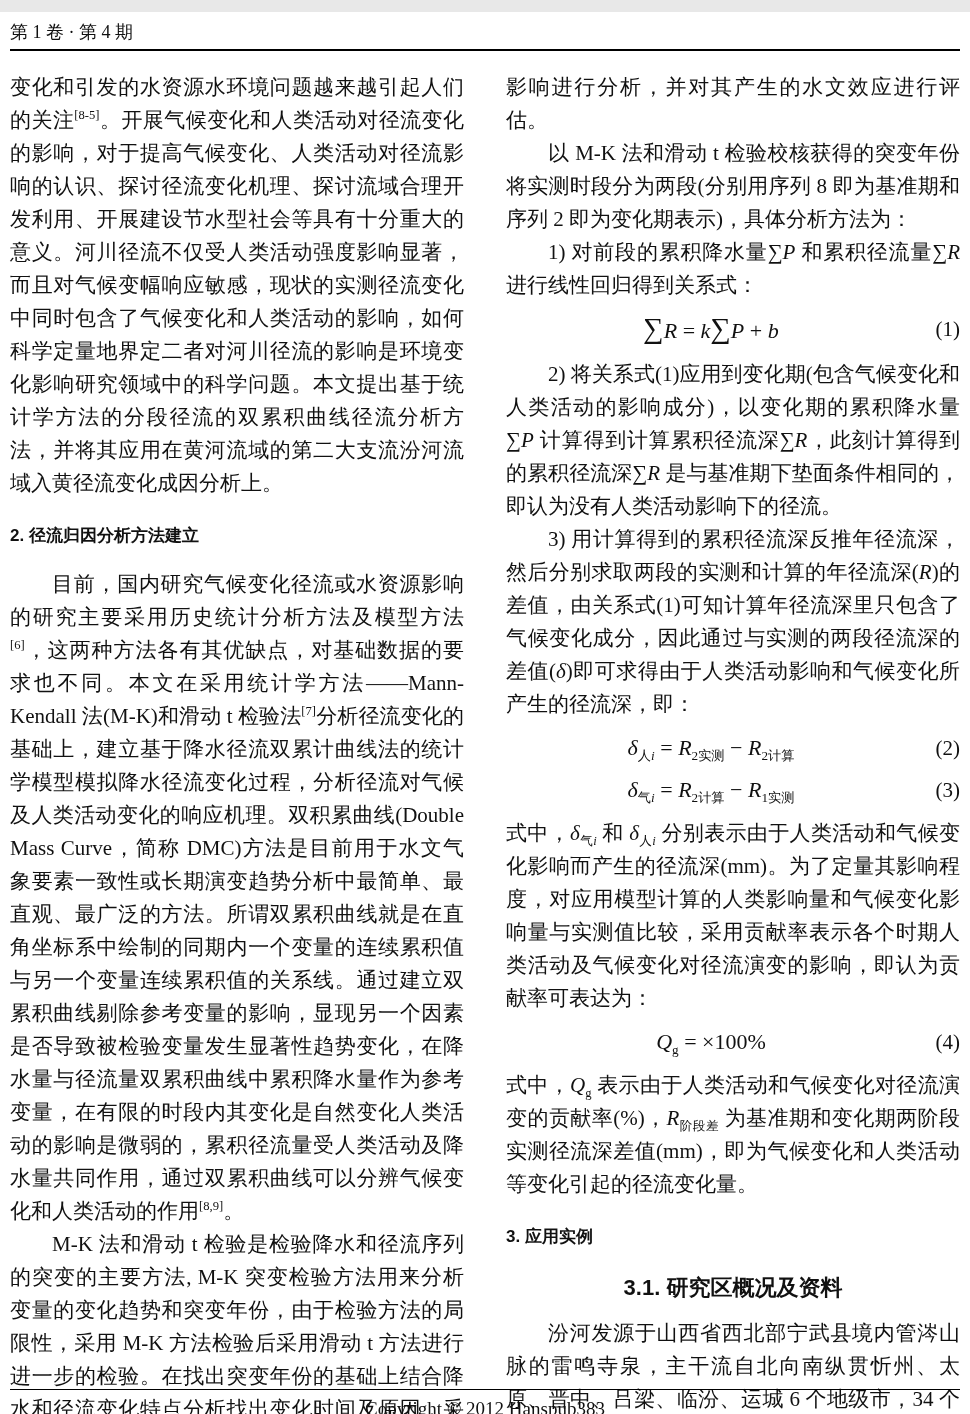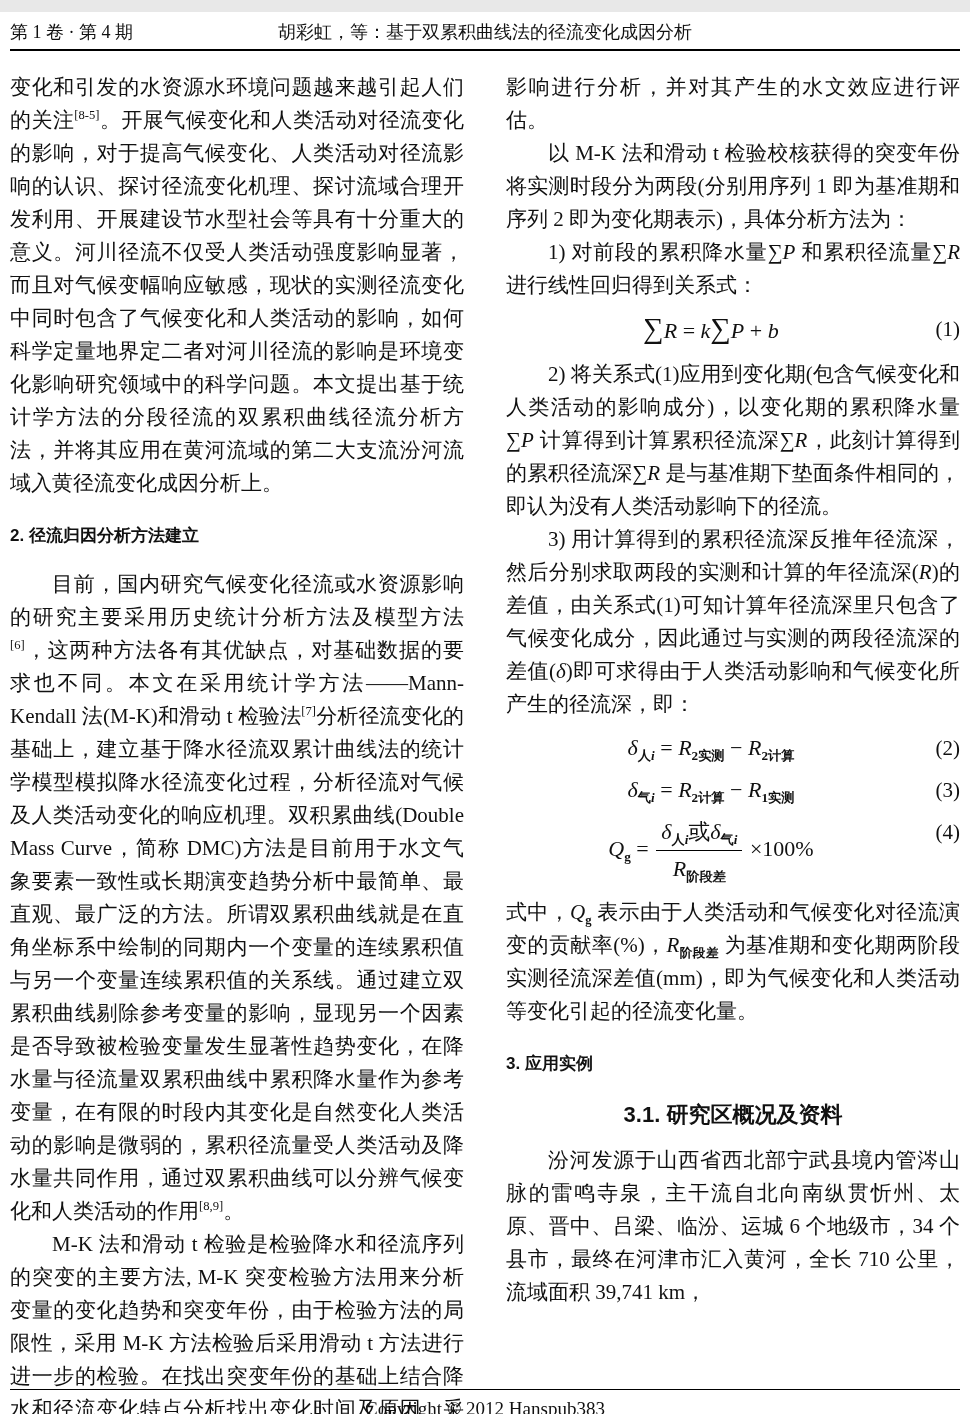--- a/index.html
+++ b/index.html
@@ -19,21 +19,21 @@
   .header { display: flex; align-items: baseline; font-size: 18px; height: 26px; }
   .header .issue { width: 268px; flex: 0 0 268px; }
   .header .running-title { flex: 1; text-align: left; }
   .header-rule { border: none; border-top: 2px solid #000; margin: 3px 0 0 0; }
   
   .columns { display: flex; gap: 42px; margin-top: 20px; }
   .col { width: 454px; flex: 0 0 454px; font-size: 21px; line-height: 33px; text-align: justify; }
   .col p { margin: 0; }
   .col p.indent { text-indent: 2em; }
   sup { font-size: 0.60em; line-height: 0; vertical-align: super; }
-  sub { font-size: 0.60em; line-height: 0; vertical-align: sub; font-weight: bold; }
+  sub { font-size: 0.60em; line-height: 0; vertical-align: sub; }
   i { font-style: italic; }
   
   .h-sec {
     font-family: "Liberation Sans", sans-serif;
     font-weight: bold;
     font-size: 17px;
     line-height: 30px;
     margin: 21px 0 17px 0;
     text-align: left;
     text-indent: 0;
@@ -66,63 +66,59 @@
     font-size: 19px;
   }
 </style>
 </head>
 <body>
 
 <div class="page">
 
   <div class="header">
     <div class="issue">第 1 卷 · 第 4 期</div>
-    <div class="running-title">胡彩虹，等：基于双累积曲线法的径流变化成因分析</div>
   </div>
   <hr class="header-rule">
 
   <div class="columns">
 
     <div class="col">
       <p>变化和引发的水资源水环境问题越来越引起人们的关注<sup>[8-5]</sup>。开展气候变化和人类活动对径流变化的影响，对于提高气候变化、人类活动对径流影响的认识、探讨径流变化机理、探讨流域合理开发利用、开展建设节水型社会等具有十分重大的意义。河川径流不仅受人类活动强度影响显著，而且对气候变幅响应敏感，现状的实测径流变化中同时包含了气候变化和人类活动的影响，如何科学定量地界定二者对河川径流的影响是环境变化影响研究领域中的科学问题。本文提出基于统计学方法的分段径流的双累积曲线径流分析方法，并将其应用在黄河流域的第二大支流汾河流域入黄径流变化成因分析上。</p>
       <div class="h-sec">2. 径流归因分析方法建立</div>
       <p class="indent">目前，国内研究气候变化径流或水资源影响的研究主要采用历史统计分析方法及模型方法<sup>[6]</sup>，这两种方法各有其优缺点，对基础数据的要求也不同。本文在采用统计学方法——Mann-Kendall 法(M-K)和滑动 t 检验法<sup>[7]</sup>分析径流变化的基础上，建立基于降水径流双累计曲线法的统计学模型模拟降水径流变化过程，分析径流对气候及人类活动变化的响应机理。双积累曲线(Double Mass Curve，简称 DMC)方法是目前用于水文气象要素一致性或长期演变趋势分析中最简单、最直观、最广泛的方法。所谓双累积曲线就是在直角坐标系中绘制的同期内一个变量的连续累积值与另一个变量连续累积值的关系线。通过建立双累积曲线剔除参考变量的影响，显现另一个因素是否导致被检验变量发生显著性趋势变化，在降水量与径流量双累积曲线中累积降水量作为参考变量，在有限的时段内其变化是自然变化人类活动的影响是微弱的，累积径流量受人类活动及降水量共同作用，通过双累积曲线可以分辨气候变化和人类活动的作用<sup>[8,9]</sup>。</p>
       <p class="indent">M-K 法和滑动 t 检验是检验降水和径流序列的突变的主要方法, M-K 突变检验方法用来分析变量的变化趋势和突变年份，由于检验方法的局限性，采用 M-K 方法检验后采用滑动 t 方法进行进一步的检验。在找出突变年份的基础上结合降水和径流变化特点分析找出变化时间及原因，采用双累积曲线法将由于气候变化和人类活动变化对径流影响区分开来，针对流域实际情况分析气候变化和人类活动等对径流的</p>
     </div>
 
     <div class="col">
       <p>影响进行分析，并对其产生的水文效应进行评估。</p>
-      <p class="indent">以 M-K 法和滑动 t 检验校核获得的突变年份将实测时段分为两段(分别用序列 1 即为基准期和序列 2 即为变化期表示)，具体分析方法为：</p>
+      <p class="indent">以 M-K 法和滑动 t 检验校核获得的突变年份将实测时段分为两段(分别用序列 8 即为基准期和序列 2 即为变化期表示)，具体分析方法为：</p>
       <p class="indent">1) 对前段的累积降水量<span class="sum">∑</span><i>P</i> 和累积径流量<span class="sum">∑</span><i>R</i> 进行线性回归得到关系式：</p>
 
       <div class="formula">
         <span class="expr"><span class="sum">∑</span><i>R</i> = <i>k</i><span class="sum">∑</span><i>P</i> + <i>b</i></span>
         <span class="num">(1)</span>
       </div>
 
       <p class="indent">2) 将关系式(1)应用到变化期(包含气候变化和人类活动的影响成分)，以变化期的累积降水量<span class="sum">∑</span><i>P</i> 计算得到计算累积径流深<span class="sum">∑</span><i>R</i>，此刻计算得到的累积径流深<span class="sum">∑</span><i>R</i> 是与基准期下垫面条件相同的，即认为没有人类活动影响下的径流。</p>
       <p class="indent">3) 用计算得到的累积径流深反推年径流深，然后分别求取两段的实测和计算的年径流深(<i>R</i>)的差值，由关系式(1)可知计算年径流深里只包含了气候变化成分，因此通过与实测的两段径流深的差值(<i>δ</i>)即可求得由于人类活动影响和气候变化所产生的径流深，即：</p>
 
       <div class="formula">
         <span class="expr"><i>δ</i><sub>人<i>i</i></sub> = <i>R</i><sub>2实测</sub> − <i>R</i><sub>2计算</sub></span>
         <span class="num">(2)</span>
       </div>
       <div class="formula">
         <span class="expr"><i>δ</i><sub>气<i>i</i></sub> = <i>R</i><sub>2计算</sub> − <i>R</i><sub>1实测</sub></span>
         <span class="num">(3)</span>
       </div>
 
+      <p>式中，<i>δ</i><sub>气<i>i</i></sub> 和 <i>δ</i><sub>人<i>i</i></sub> 分别表示由于人类活动和气候变化影响而产生的径流深(mm)。为了定量其影响程度，对应用模型计算的人类影响量和气候变化影响量与实测值比较，采用贡献率表示各个时期人类活动及气候变化对径流演变的影响，即认为贡献率可表达为：</p>
 
       <div class="formula">
         <span class="expr">
           <span><i>Q</i><sub>g</sub> =</span>
-          <span class="frac">
-            <span class="top"><i>δ</i><sub>人<i>i</i></sub>或<i>δ</i><sub>气<i>i</i></sub></span>
-            <span class="bot"><i>R</i><sub>阶段差</sub></span>
-          </span>
           <span>×100%</span>
         </span>
         <span class="num">(4)</span>
       </div>
 
       <p>式中，<i>Q</i><sub>g</sub> 表示由于人类活动和气候变化对径流演变的贡献率(%)，<i>R</i><sub>阶段差</sub> 为基准期和变化期两阶段实测径流深差值(mm)，即为气候变化和人类活动等变化引起的径流变化量。</p>
 
       <div class="h-sec">3. 应用实例</div>
       <div class="h-sub">3.1. 研究区概况及资料</div>
 

